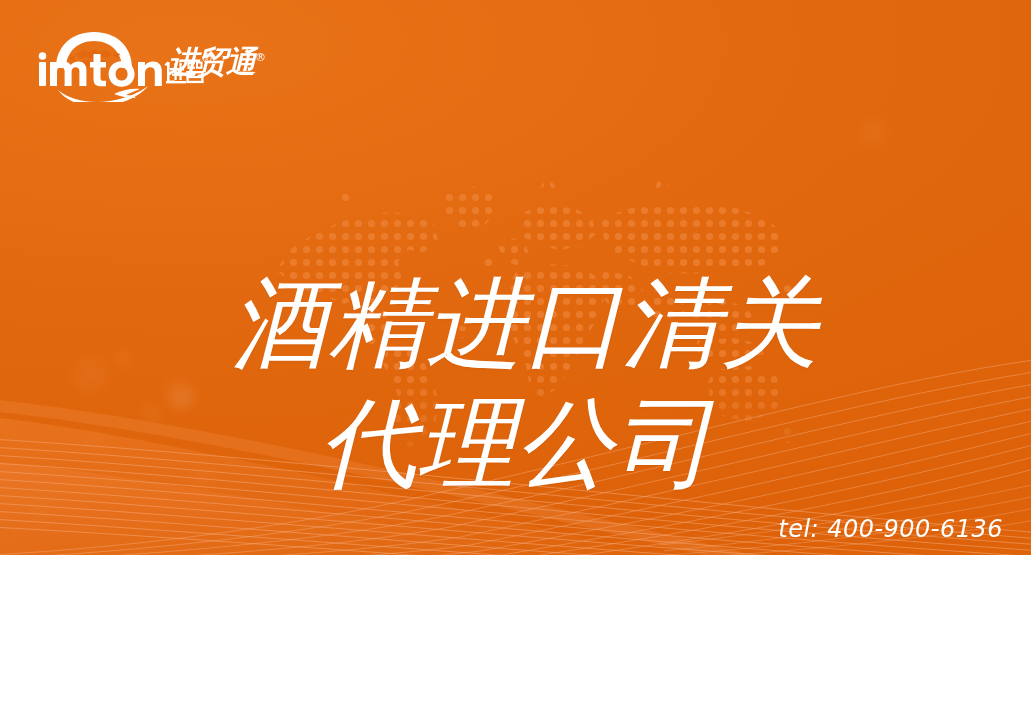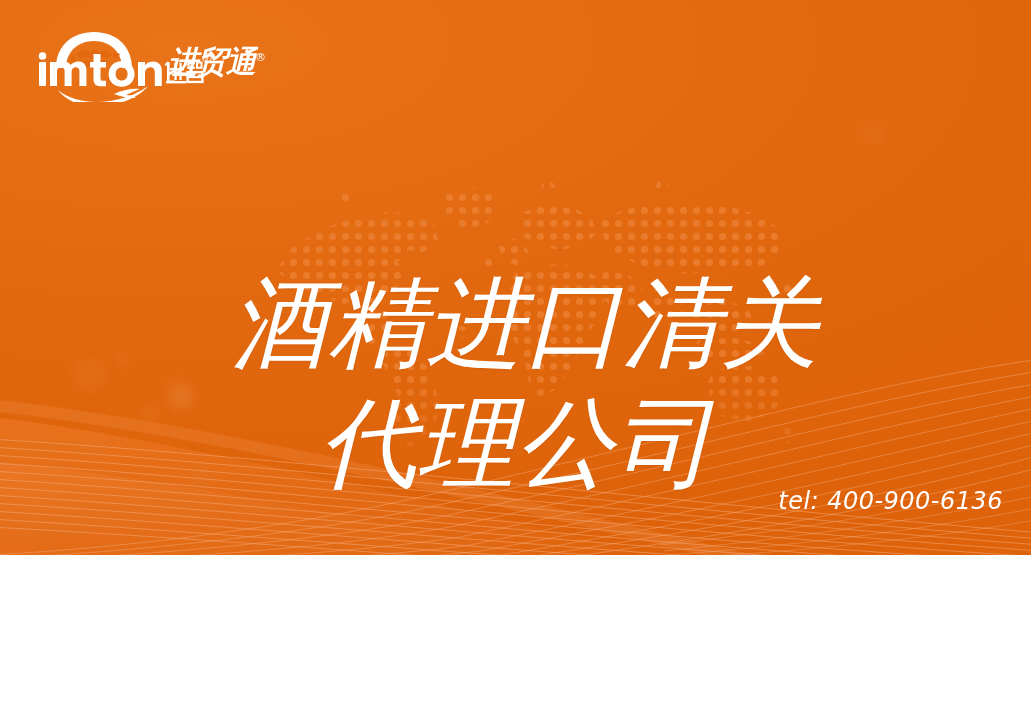--- a/index.html
+++ b/index.html
@@ -65,21 +65,21 @@
     text-shadow:0 1px 2px rgba(120,48,0,.10);
     margin-top:32px;
   }
   .headline .ln{display:block;font-size:98px;}
   .headline .ln1{padding-left:18px;}
   .headline .ln2{}
 
   
   .tel{
     position:absolute;
-    right:28px; bottom:40px;
+    right:28px; bottom:12px;
     color:#ffffff;
     font-size:24px;
     font-family:"DejaVu Sans","Liberation Sans",sans-serif;
     font-weight:400;
     letter-spacing:0.02em;
     white-space:nowrap;
   }
 </style>
 </head>
 <body>

